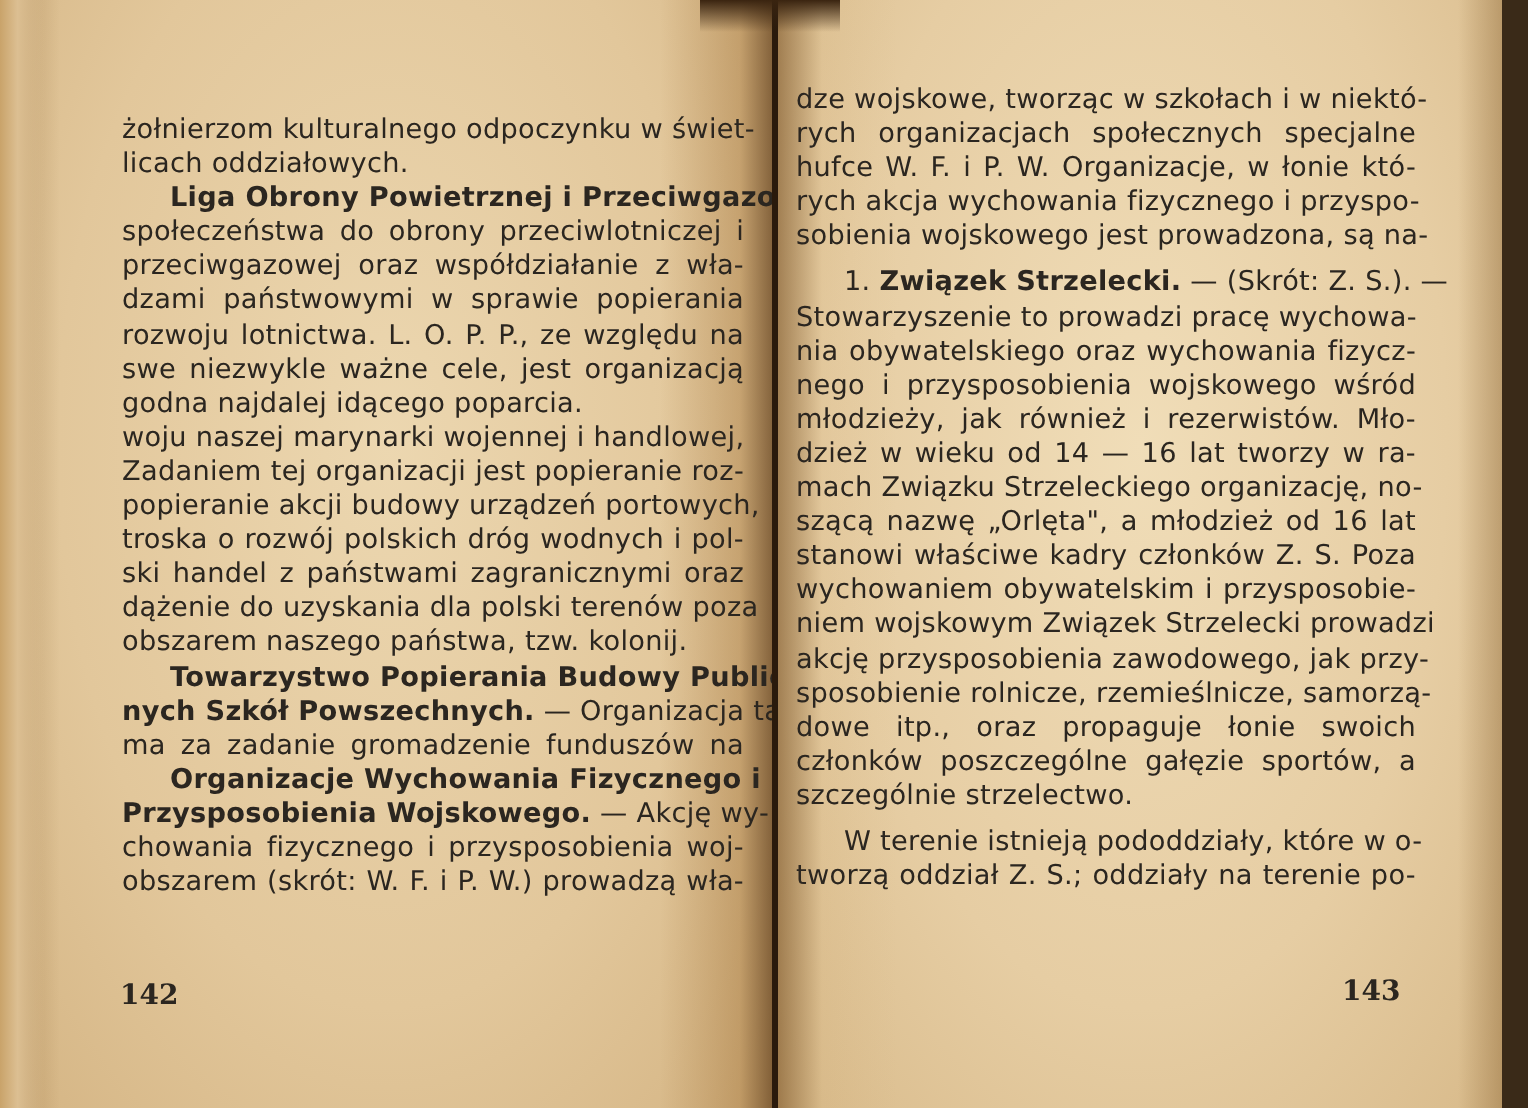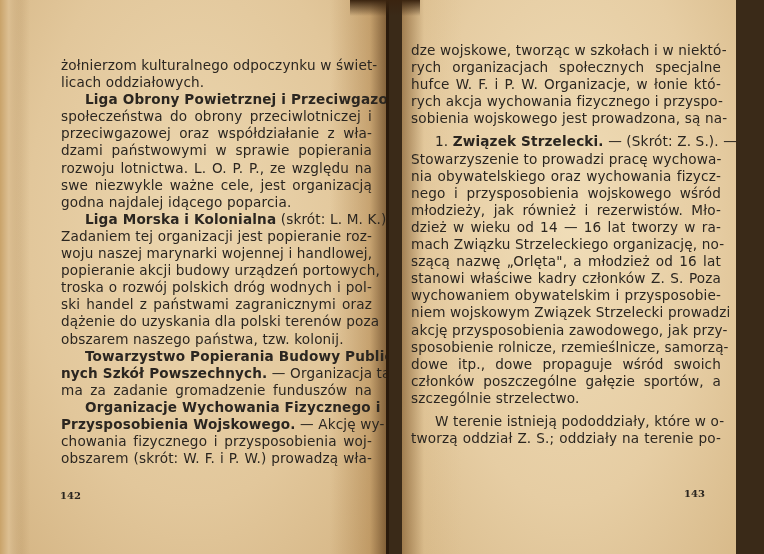--- a/index.html
+++ b/index.html
@@ -12,21 +12,21 @@
   .page {
     position:absolute; top:0; height:554px; overflow:hidden;
   }
   .page.left {
     left:0; width:387px;
     background:
       linear-gradient(to right, rgba(120,80,30,0.35) 0px, rgba(200,160,100,0.0) 30px, rgba(0,0,0,0) 330px, rgba(150,100,40,0.35) 370px, rgba(90,55,20,0.7) 387px),
       radial-gradient(ellipse at 50% 40%, #ecd7b0 0%, #e2c79b 60%, #d4b483 100%);
   }
   .page.right {
-    left:402px; width:334px;
+    left:389px; width:362px;
     background:
       linear-gradient(to right, rgba(110,70,25,0.55) 0px, rgba(200,160,100,0.1) 22px, rgba(0,0,0,0) 60px, rgba(0,0,0,0) 340px, rgba(120,80,30,0.35) 362px, rgba(40,25,10,0.85) 375px),
       radial-gradient(ellipse at 50% 40%, #f0ddb8 0%, #e6cda3 60%, #d8ba8a 100%);
   }
   .gutter {
     position:absolute; left:386px; top:0; width:3px; height:554px;
     background:#2a1a0c;
   }
   .leftedge {
     position:absolute; left:0; top:0; width:22px; height:554px;
@@ -38,21 +38,21 @@
     letter-spacing:0.15px;
   }
   .left .text { left:61px; top:57px; width:311px; }
   .right .text { left:9px; top:42px; width:310px; }
   .line { display:block; white-space:nowrap; text-align:justify; text-align-last:justify; height:17.1px; }
   .line.last { text-align-last:left; }
   .indent { padding-left:24px; }
   .gap { height:6px; display:block; }
   .pagenum {
     position:absolute; font-family:"DejaVu Serif", serif; font-weight:bold;
-    font-size:10px; color:#2b2620;
+    font-size:14px; color:#2b2620;
   }
   .left .pagenum { left:60px; top:490px; }
   .right .pagenum { left:282px; top:488px; }
   .topshade {
     position:absolute; left:350px; top:0; width:70px; height:16px;
     background:linear-gradient(to bottom, #3a2410, rgba(58,36,16,0));
   }
 </style>
 </head>
 <body>
@@ -63,23 +63,22 @@
     <div class="text">
       <span class="line">żołnierzom kulturalnego odpoczynku w świet-</span>
       <span class="line last">licach oddziałowych.</span>
       <span class="line indent"><b>Liga Obrony Powietrznej i Przeciwgazowej</b></span>
       <span class="line">społeczeństwa do obrony przeciwlotniczej i</span>
       <span class="line">przeciwgazowej oraz współdziałanie z wła-</span>
       <span class="line">dzami państwowymi w sprawie popierania</span>
       <span class="line">rozwoju lotnictwa. L. O. P. P., ze względu na</span>
       <span class="line">swe niezwykle ważne cele, jest organizacją</span>
       <span class="line last">godna najdalej idącego poparcia.</span>
-      <span class="line indent"><b>Liga Morska i Kolonialna</b><span> (skrót: L. M. K.)</span></span>
+      <span class="line">woju naszej marynarki wojennej i handlowej,</span>
       <span class="line">Zadaniem tej organizacji jest popieranie roz-</span>
-      <span class="line">woju naszej marynarki wojennej i handlowej,</span>
       <span class="line">popieranie akcji budowy urządzeń portowych,</span>
       <span class="line">troska o rozwój polskich dróg wodnych i pol-</span>
       <span class="line">ski handel z państwami zagranicznymi oraz</span>
       <span class="line">dążenie do uzyskania dla polski terenów poza</span>
       <span class="line last">obszarem naszego państwa, tzw. kolonij.</span>
       <span class="line indent"><b>Towarzystwo Popierania Budowy Publicz-</b></span>
       <span class="line"><b>nych Szkół Powszechnych.</b><span> — Organizacja ta</span></span>
       <span class="line">ma za zadanie gromadzenie funduszów na</span>
       <span class="line indent"><b>Organizacje Wychowania Fizycznego i</b></span>
       <span class="line"><b>Przysposobienia Wojskowego.</b><span> — Akcję wy-</span></span>
@@ -105,21 +104,21 @@
       <span class="line">nego i przysposobienia wojskowego wśród</span>
       <span class="line">młodzieży, jak również i rezerwistów. Mło-</span>
       <span class="line">dzież w wieku od 14 — 16 lat tworzy w ra-</span>
       <span class="line">mach Związku Strzeleckiego organizację, no-</span>
       <span class="line">szącą nazwę „Orlęta", a młodzież od 16 lat</span>
       <span class="line">stanowi właściwe kadry członków Z. S. Poza</span>
       <span class="line">wychowaniem obywatelskim i przysposobie-</span>
       <span class="line">niem wojskowym Związek Strzelecki prowadzi</span>
       <span class="line">akcję przysposobienia zawodowego, jak przy-</span>
       <span class="line">sposobienie rolnicze, rzemieślnicze, samorzą-</span>
-      <span class="line">dowe itp., dowe propaguje wśród swoich</span>
+      <span class="line">dowe itp., oraz propaguje łonie swoich</span>
       <span class="line">członków poszczególne gałęzie sportów, a</span>
       <span class="line last">szczególnie strzelectwo.</span>
       <span class="gap"></span>
       <span class="line indent">W terenie istnieją pododdziały, które w o-</span>
       <span class="line">tworzą oddział Z. S.; oddziały na terenie po-</span>
     </div>
     <div class="pagenum">143</div>
   </div>
   <div class="topshade"></div>
 </div>

